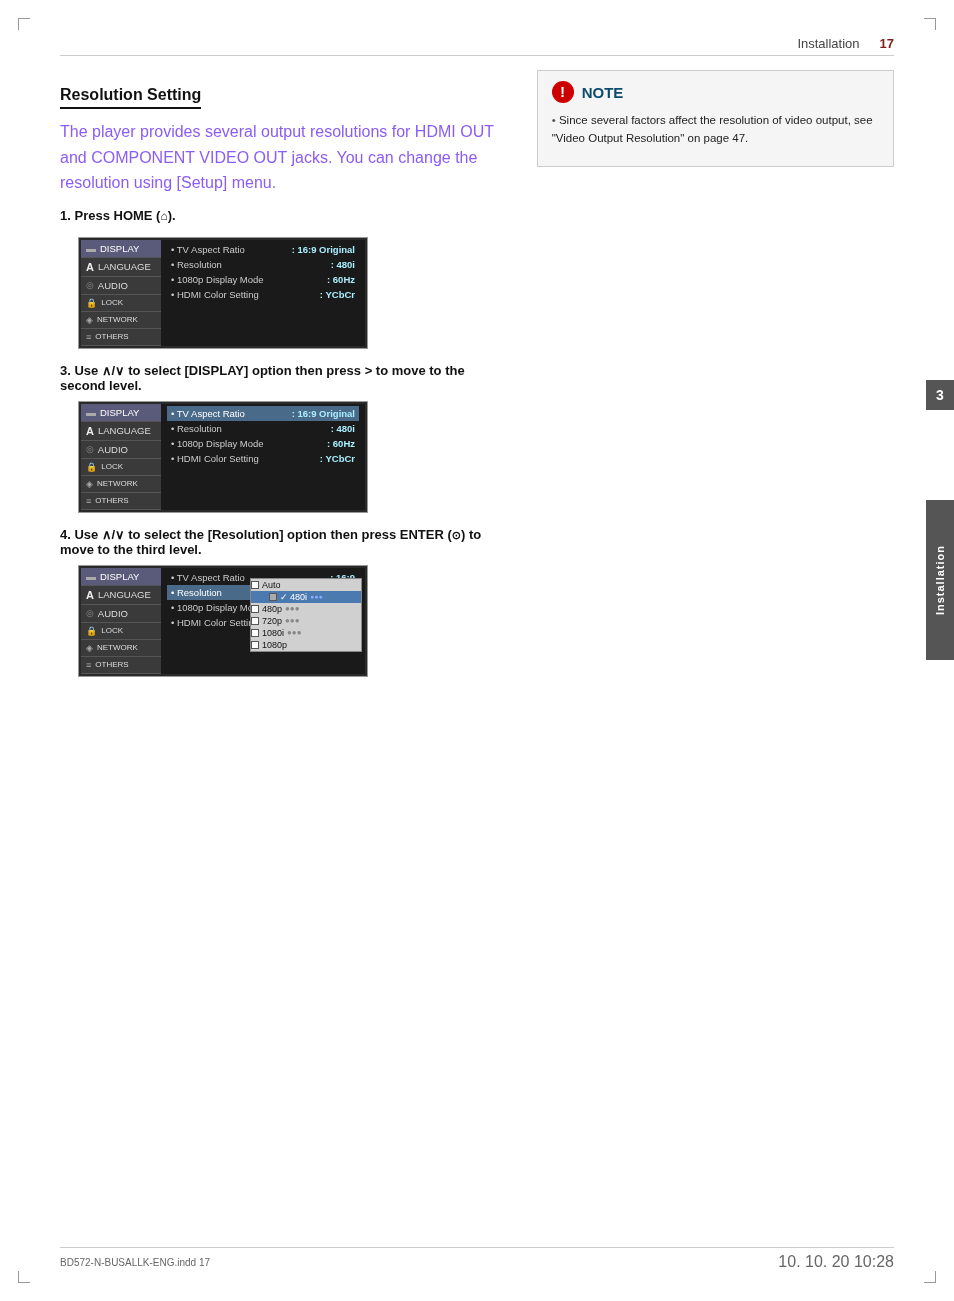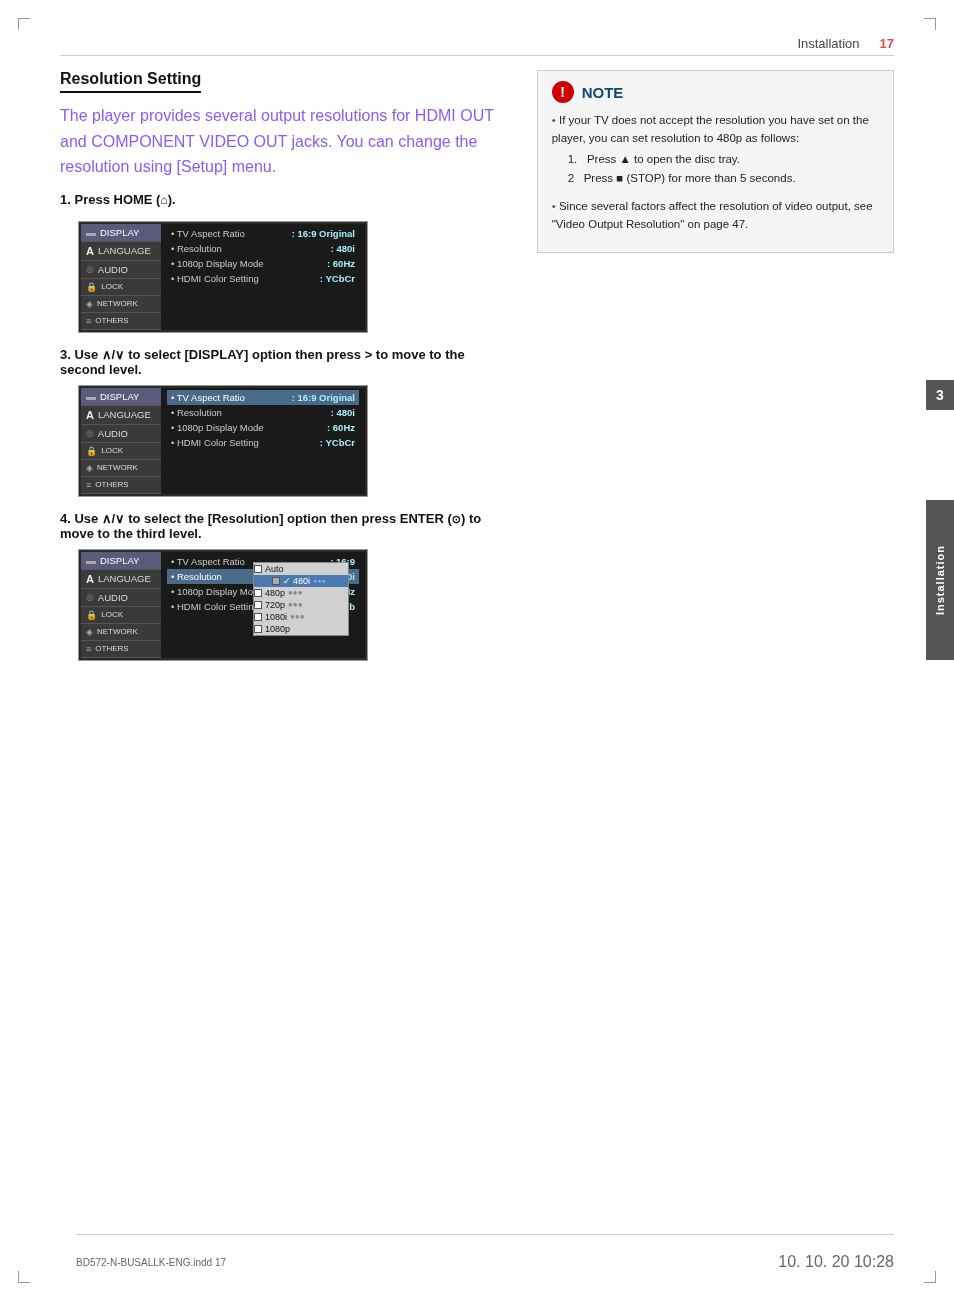--- a/index.html
+++ b/index.html
@@ -40,21 +40,21 @@
       padding-bottom: 4px;
     }
     .header-title {
       font-size: 13px;
       color: #444;
       margin-right: 20px;
     }
     .header-page {
       font-size: 13px;
       font-weight: bold;
-      color: #ef4444;
+      color: #7f1d1d;
     }
 
     
     .side-tab {
       position: absolute;
       right: 0;
       top: 500px;
       width: 28px;
       height: 160px;
       background: #555;
@@ -95,20 +95,21 @@
       bottom: 60px;
     }
 
     
     .columns {
       display: flex;
       gap: 40px;
     }
     .col-left {
       flex: 1.1;
+      margin-top: 16px;
     }
     .col-right {
       flex: 0.9;
     }
 
     
     .section-title {
       font-size: 16px;
       font-weight: bold;
       color: #111;
@@ -276,27 +277,27 @@
       font-size: 11.5px;
       line-height: 1.7;
       color: #222;
       list-style: none;
     }
 
     
     .page-footer {
       position: absolute;
       bottom: 30px;
-      left: 76px;
+      left: 60px;
       right: 60px;
       display: flex;
       justify-content: space-between;
       align-items: center;
       border-top: 1px solid #ccc;
-      padding-top: 18px;
+      padding-top: 5px;
       gap: 36px;
     }
     .footer-left {
       font-size: 10px;
       color: #666;
     }
     .footer-right {
       font-size: 16px;
       color: #666;
     }
@@ -512,21 +513,21 @@
                 </div>
                 <div class="menu-row">
                   <span class="menu-row-label">• 1080p Display Mode</span>
                   <span class="menu-row-value">: 60Hz</span>
                 </div>
                 <div class="menu-row">
                   <span class="menu-row-label">• HDMI Color Setting</span>
                   <span class="menu-row-value">: YCb</span>
                 </div>
 
-                <div style="position:absolute; right:16px; top:10px; background:#d0d0d0; border:1px solid #888; width:96px; font-size:9px; color:#111; z-index:10;">
+                <div style="position:absolute; right:3px; top:10px; background:#d0d0d0; border:1px solid #888; width:112px; font-size:9px; color:#111; z-index:10;">
                   <div class="res-item">
                     <span class="res-checkbox"></span>
                     <span>Auto</span>
                   </div>
                   <div class="res-item selected" style="background:#4a7ab0;color:#fff;">
                     <span class="res-checkbox checked"></span>
                     <span>✓ 480i</span>
                     <span class="res-dots" style="color:#8af;font-size:7px;"> ●●●</span>
                   </div>
                   <div class="res-item">
@@ -559,27 +560,20 @@
       
     </div>
 
     <div class="col-right">
       <div class="note-box">
         <div class="note-header">
           <div class="note-icon">!</div>
           <span class="note-title">NOTE</span>
         </div>
         <div class="note-bullet">
-          If your TV does not accept the resolution you have set on the player, you can set resolution to 480p as follows:
-          <div class="note-sub-list">
-            <div class="note-sub-item">1.&nbsp;&nbsp; Press ▲ to open the disc tray.</div>
-            <div class="note-sub-item">2&nbsp;&nbsp; Press ■ (STOP) for more than 5 seconds.</div>
-          </div>
-        </div>
-        <div class="note-bullet">
           Since several factors affect the resolution of video output, see "Video Output Resolution" on page 47.
         </div>
       </div>
     </div>
   </div>
 </div>
 
 <div class="page-footer">
   <span class="footer-left">BD572-N-BUSALLK-ENG.indd   17</span>
   <span class="footer-right">10. 10. 20     10:28</span>

